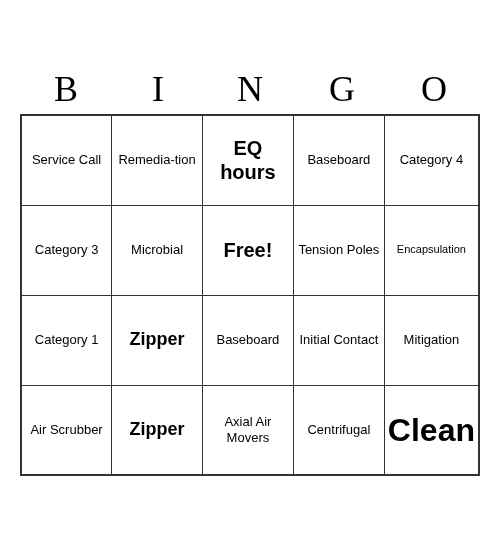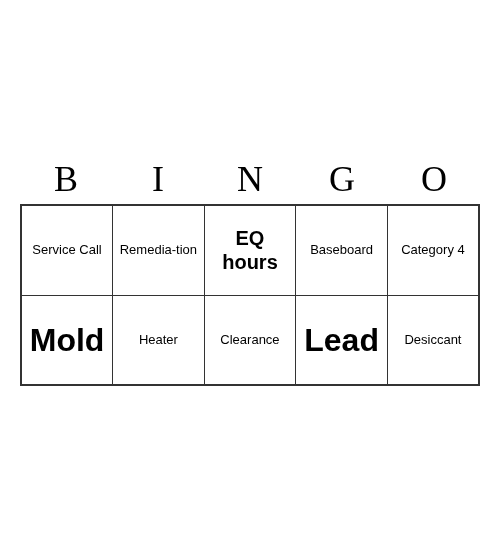--- a/index.html
+++ b/index.html
@@ -113,30 +113,64 @@
           </td>
           <td>
             <span class="cell-text size-normal">Baseboard</span>
           </td>
           <td>
             <span class="cell-text size-normal">Category 4</span>
           </td>
         </tr>
         <tr>
           <td>
-            <span class="cell-text size-xlarge">Mold</span>
+            <span class="cell-text size-normal">Category 3</span>
           </td>
           <td>
-            <span class="cell-text size-normal">Heater</span>
+            <span class="cell-text size-normal">Microbial</span>
           </td>
           <td>
-            <span class="cell-text size-normal">Clearance</span>
+            <span class="cell-text size-large">Free!</span>
           </td>
           <td>
-            <span class="cell-text size-xlarge">Lead</span>
+            <span class="cell-text size-normal">Tension Poles</span>
           </td>
           <td>
-            <span class="cell-text size-normal">Desiccant</span>
+            <span class="cell-text size-small">Encapsulation</span>
+          </td>
+        </tr>
+        <tr>
+          <td>
+            <span class="cell-text size-normal">Category 1</span>
+          </td>
+          <td>
+            <span class="cell-text size-medium">Zipper</span>
+          </td>
+          <td>
+            <span class="cell-text size-normal">Baseboard</span>
+          </td>
+          <td>
+            <span class="cell-text size-normal">Initial Contact</span>
+          </td>
+          <td>
+            <span class="cell-text size-normal">Mitigation</span>
+          </td>
+        </tr>
+        <tr>
+          <td>
+            <span class="cell-text size-normal">Air Scrubber</span>
+          </td>
+          <td>
+            <span class="cell-text size-medium">Zipper</span>
+          </td>
+          <td>
+            <span class="cell-text size-normal">Axial Air Movers</span>
+          </td>
+          <td>
+            <span class="cell-text size-normal">Centrifugal</span>
+          </td>
+          <td>
+            <span class="cell-text size-xlarge">Clean</span>
           </td>
         </tr>
       </tbody>
   </table>
 </div>
 
 </body></html>

